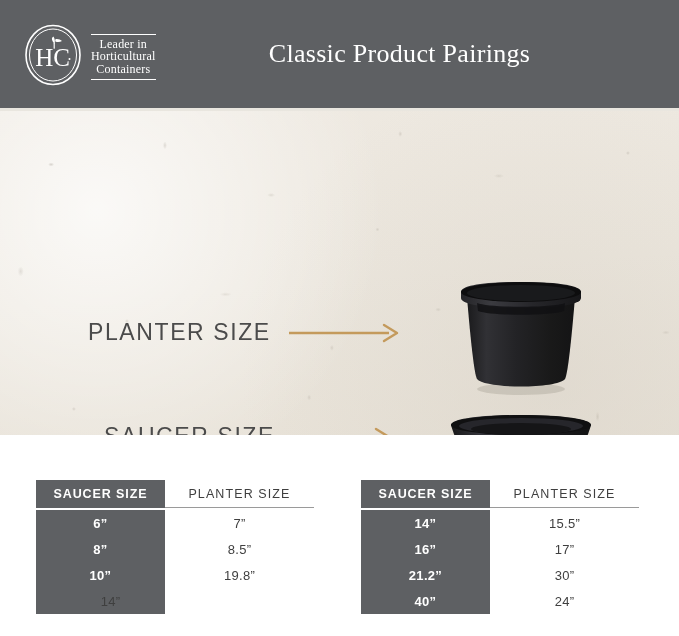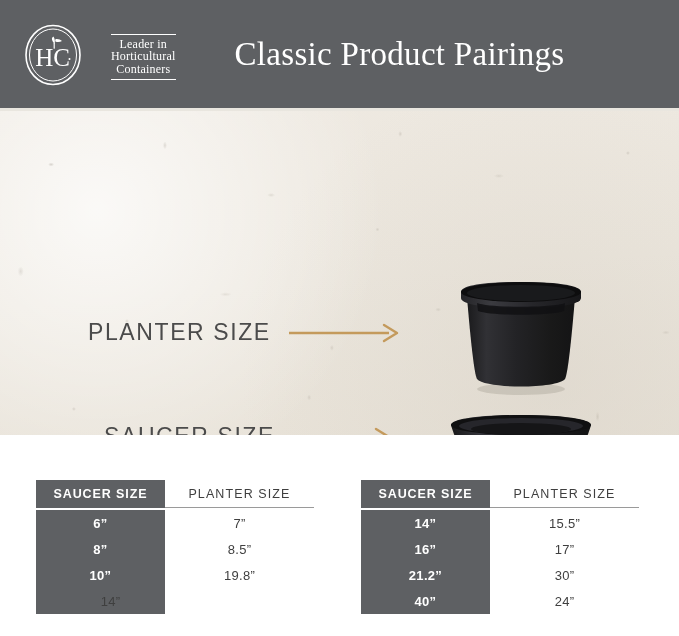--- a/index.html
+++ b/index.html
@@ -29,21 +29,20 @@
     height: 108px;
     background: #5e6063;
   }
   #logo-block {
     position: absolute;
     left: 24px;
     top: 24px;
     height: 62px;
     display: flex;
     align-items: center;
-    gap: 20px;
   }
   #logo-mark {
     position: relative;
     width: 58px;
     height: 62px;
   }
   #logo-mark svg { display: block; }
   #logo-wordmark {
     margin-left: 9px;
     padding-top: 1px;
@@ -68,21 +67,21 @@
     left: 0; top: 0;
     width: 679px;
     height: 108px;
     display: flex;
     align-items: center;
     justify-content: center;
     padding-left: 120px;
     box-sizing: border-box;
     color: #ffffff;
     font-family: "Liberation Serif", serif;
-    font-size: 33px;
+    font-size: 26px;
     font-weight: 400;
     letter-spacing: 0.3px;
     pointer-events: none;
   }
 
   
   #header-divider {
     position: absolute;
     left: 0; top: 108px;
     width: 679px;

